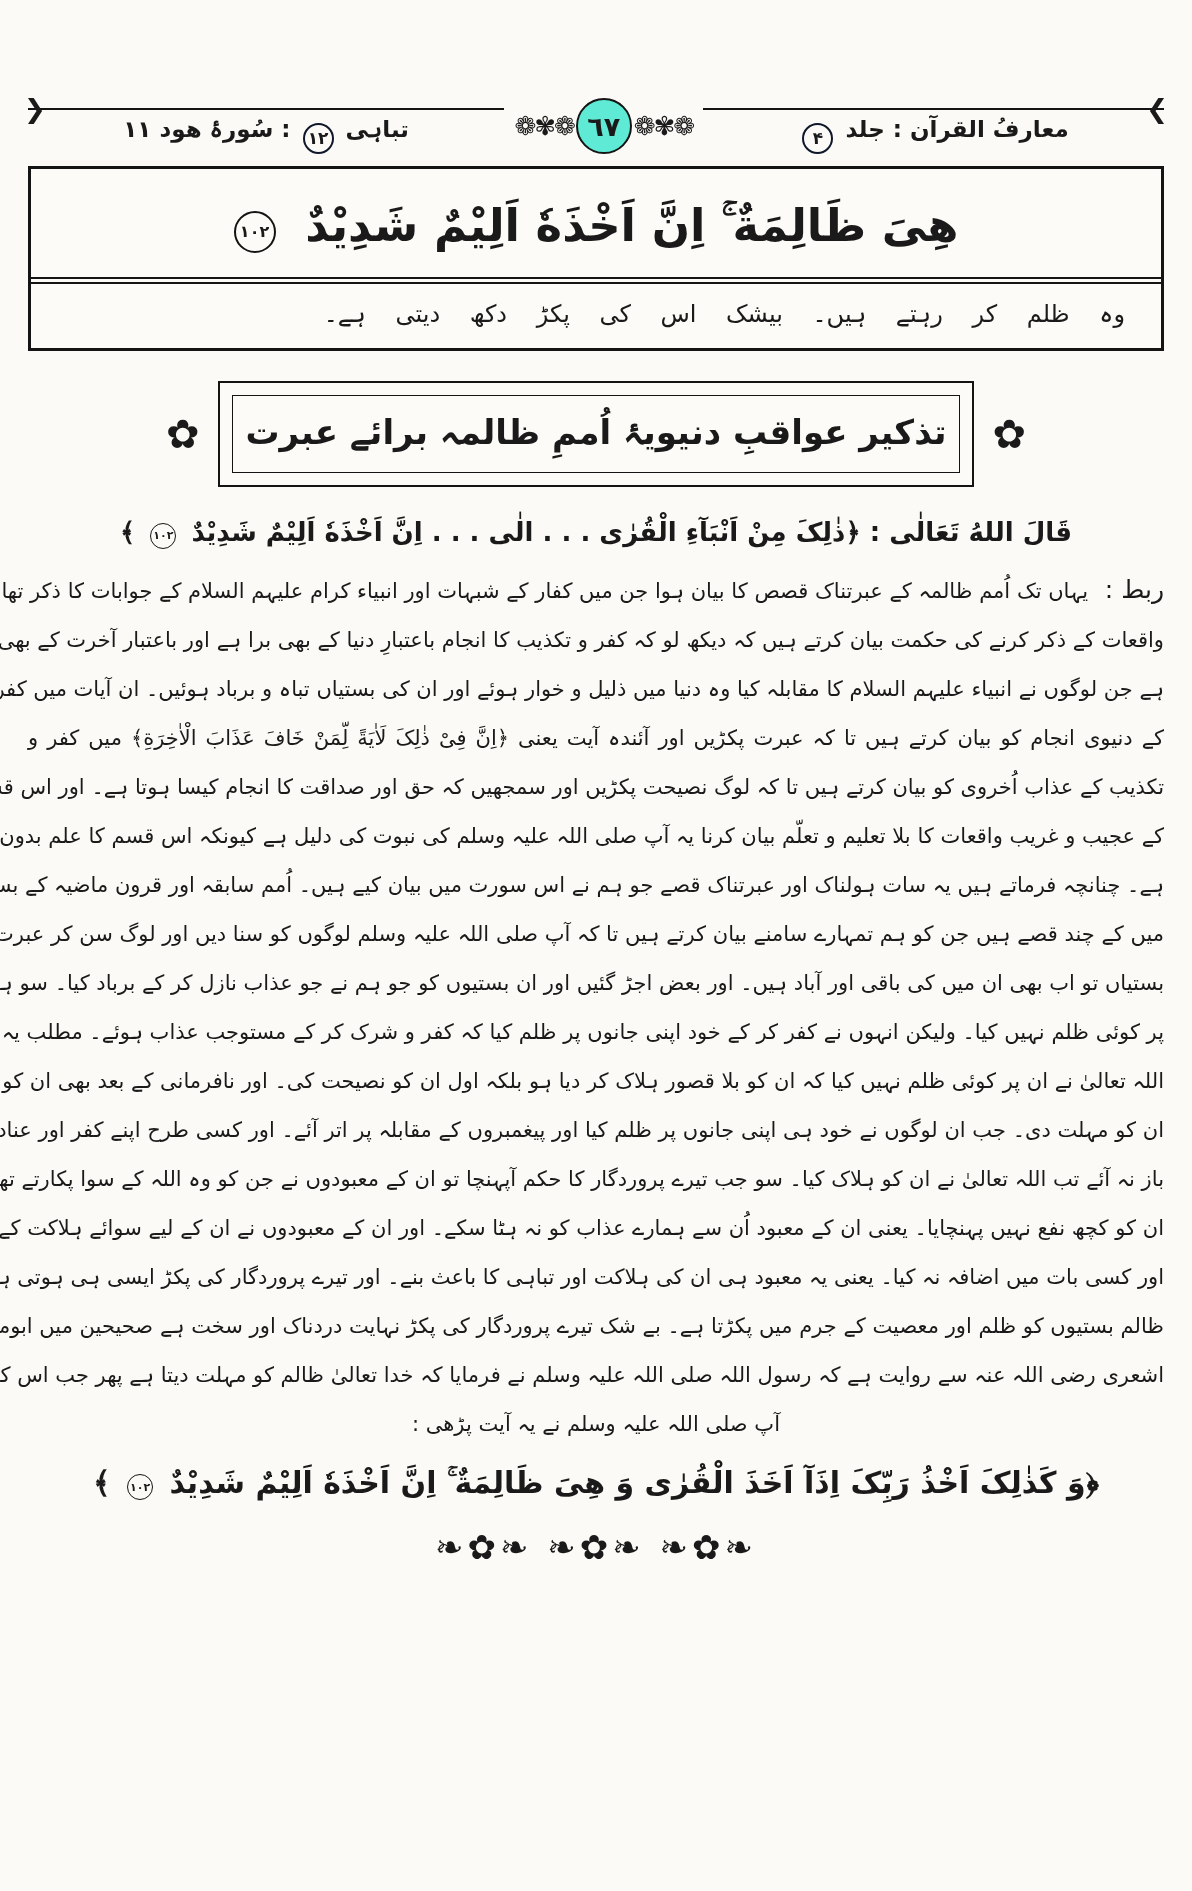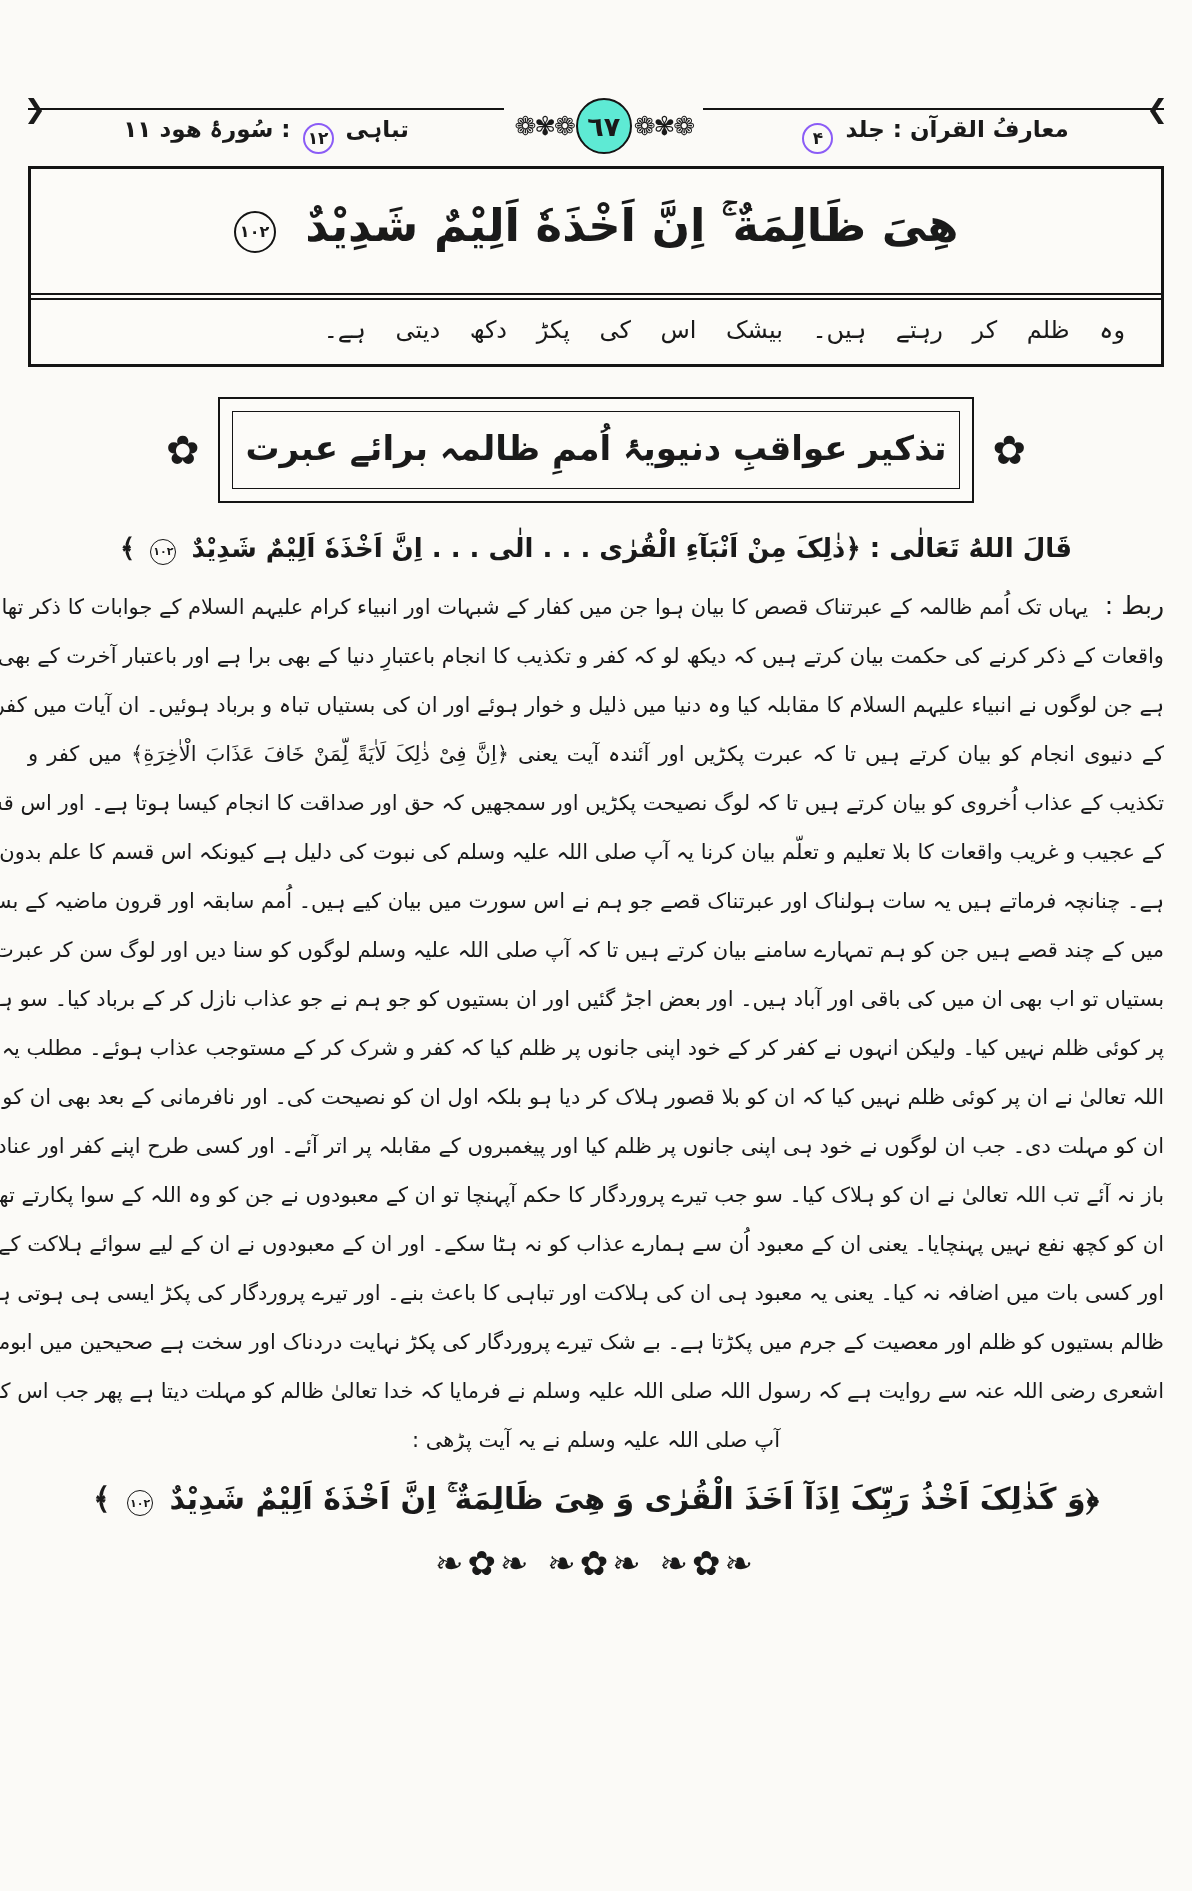--- a/index.html
+++ b/index.html
@@ -42,33 +42,33 @@
   .page-circle {
     width: 56px; height: 56px;
     border: 2.5px solid #141414; border-radius: 50%;
     display: flex; align-items: center; justify-content: center;
     font-size: 27px; font-weight: bold;
     background: #5eead4;
   }
   .circ-num {
     display: inline-flex; align-items: center; justify-content: center;
     width: 31px; height: 31px;
-    border: 2px solid #8b5cf6; border-radius: 50%;
+    border: 2px solid #0f172a; border-radius: 50%;
     font-size: 17px; font-weight: bold;
     vertical-align: -7px;
     margin: 0 4px;
   }
 
   
   .verse-box { border: 3px solid #141414; margin-top: 12px; background: #fcfbf8; }
   .verse-ar {
     text-align: center;
     font-size: 45px;
     font-weight: bold;
-    padding: 30px 20px 40px 20px;
+    padding: 30px 20px 24px 20px;
     letter-spacing: 1px;
   }
   .ayah-badge {
     display: inline-flex; align-items: center; justify-content: center;
     width: 42px; height: 42px;
     border: 2.5px solid #141414; border-radius: 50%;
     font-size: 16px; font-weight: bold;
     vertical-align: 4px;
     margin-right: 14px;
     letter-spacing: 0;

